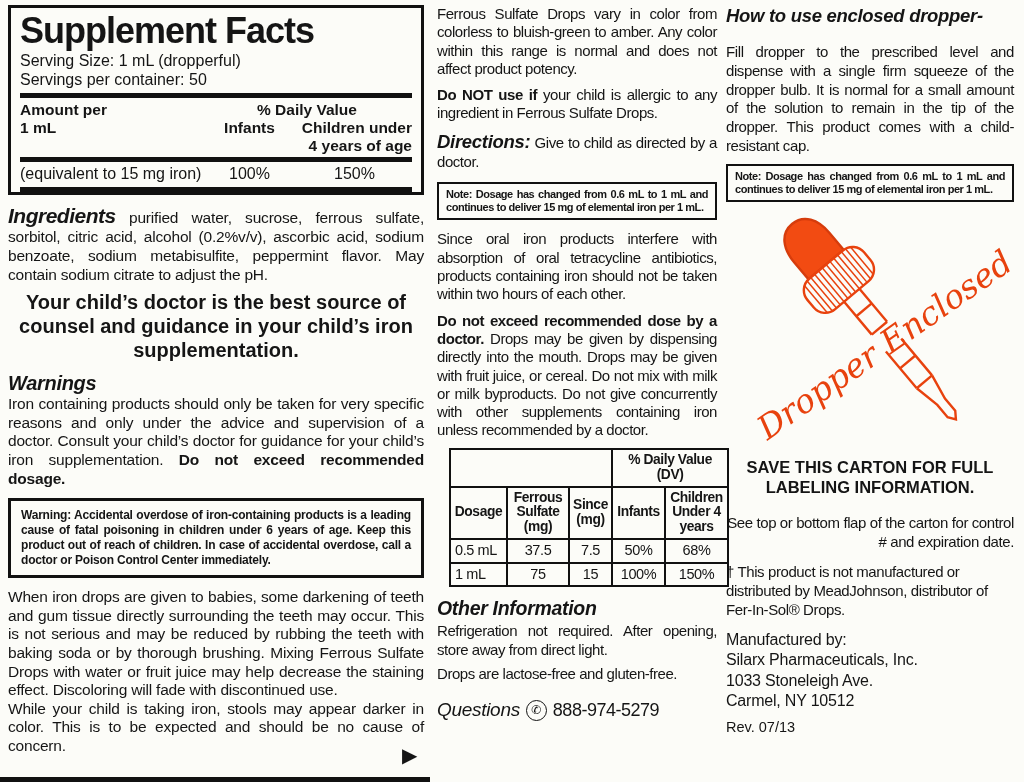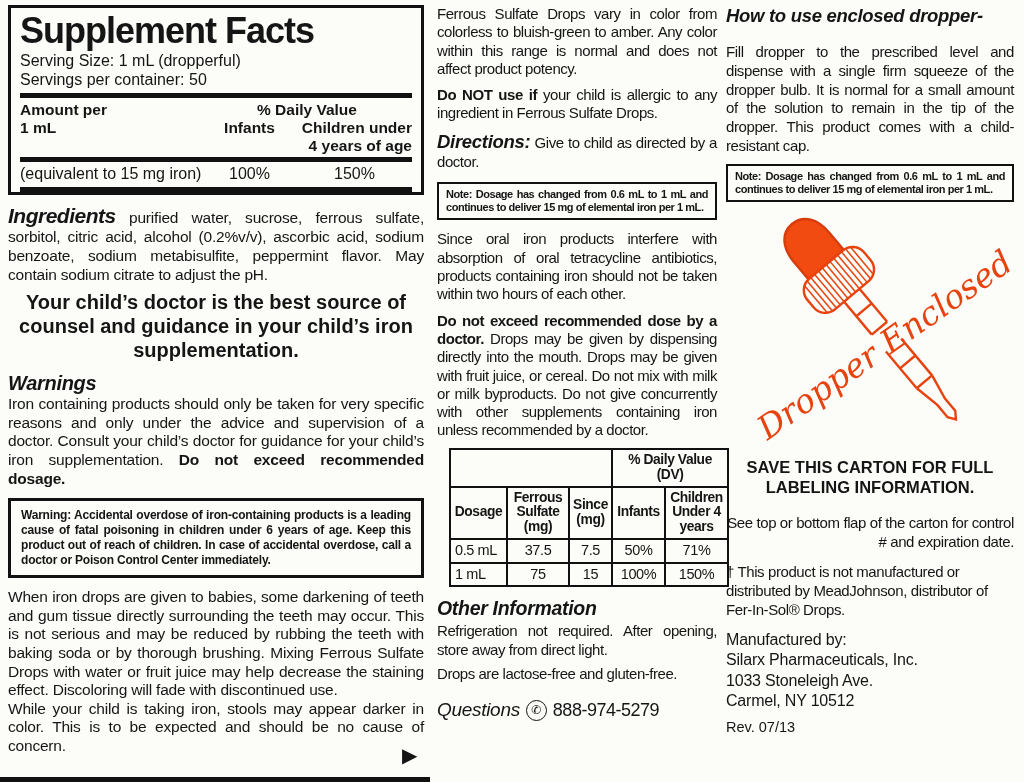--- a/index.html
+++ b/index.html
@@ -152,21 +152,21 @@
       <td class="hd">Ferrous Sulfate (mg)</td>
       <td class="hd">Since (mg)</td>
       <td class="hd">Infants</td>
       <td class="hd">Children Under 4 years</td>
     </tr>
     <tr>
       <td style="text-align:left;padding-left:4px;">0.5 mL</td>
       <td>37.5</td>
       <td>7.5</td>
       <td>50%</td>
-      <td>71%</td>
+      <td>68%</td>
     </tr>
     <tr>
       <td style="text-align:left;padding-left:4px;">1 mL</td>
       <td>75</td>
       <td>15</td>
       <td>100%</td>
       <td>150%</td>
     </tr>
   </tbody>
     </table>

